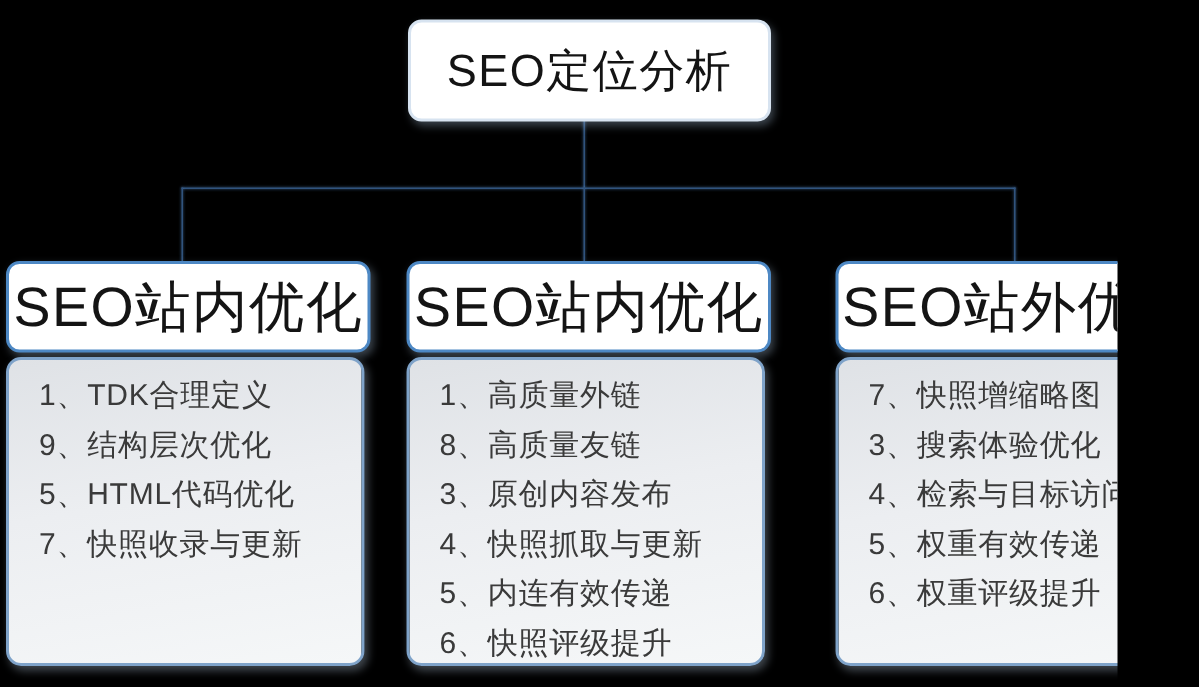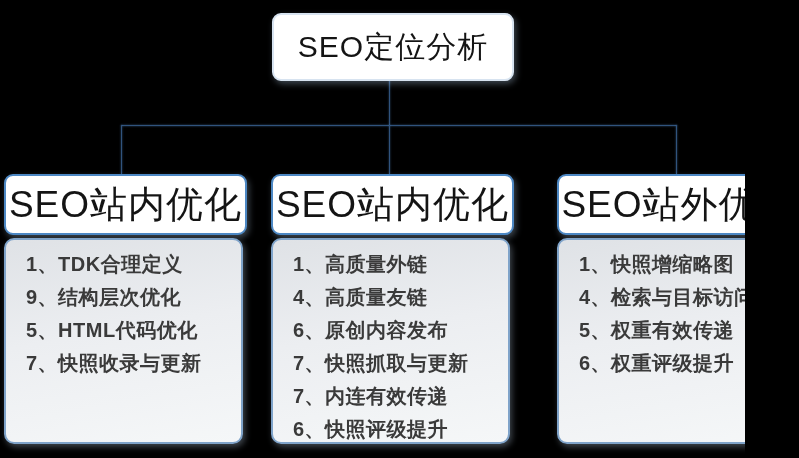--- a/index.html
+++ b/index.html
@@ -52,21 +52,20 @@
     border: 2px solid #7fa3c9;
     border-radius: 10px;
     background: linear-gradient(170deg, #dfe2e6 0%, #eceef1 45%, #f5f7f8 100%);
     box-shadow: 2px 3px 6px rgba(180,200,220,0.35);
     box-sizing: border-box;
   }
   .panel ul {
     list-style: none;
     margin: 0;
     padding: 8px 6px 0 20px;
-    font-weight: bold;
   }
   .panel li {
     font-size: 20px;
     line-height: 33px;
     color: #3a3a3a;
     white-space: nowrap;
     letter-spacing: 0.5px;
   }
 
   
@@ -100,33 +99,34 @@
         <li>7、快照收录与更新</li>
       </ul>
   </div>
 
   <div class="node header c2">
     <span>SEO站内优化</span>
   </div>
   <div class="panel c2">
     <ul>
         <li>1、高质量外链</li>
-        <li>4、高质量友链</li>
-        <li>6、原创内容发布</li>
-        <li>7、快照抓取与更新</li>
-        <li>7、内连有效传递</li>
+        <li>8、高质量友链</li>
+        <li>3、原创内容发布</li>
+        <li>4、快照抓取与更新</li>
+        <li>5、内连有效传递</li>
         <li>6、快照评级提升</li>
       </ul>
   </div>
 
   <div class="node header c3">
     <span>SEO站外优化</span>
   </div>
   <div class="panel c3">
     <ul>
-        <li>1、快照增缩略图</li>
+        <li>7、快照增缩略图</li>
+        <li>3、搜索体验优化</li>
         <li>4、检索与目标访问</li>
         <li>5、权重有效传递</li>
         <li>6、权重评级提升</li>
       </ul>
   </div>
 
 </div>
 
 </body></html>

